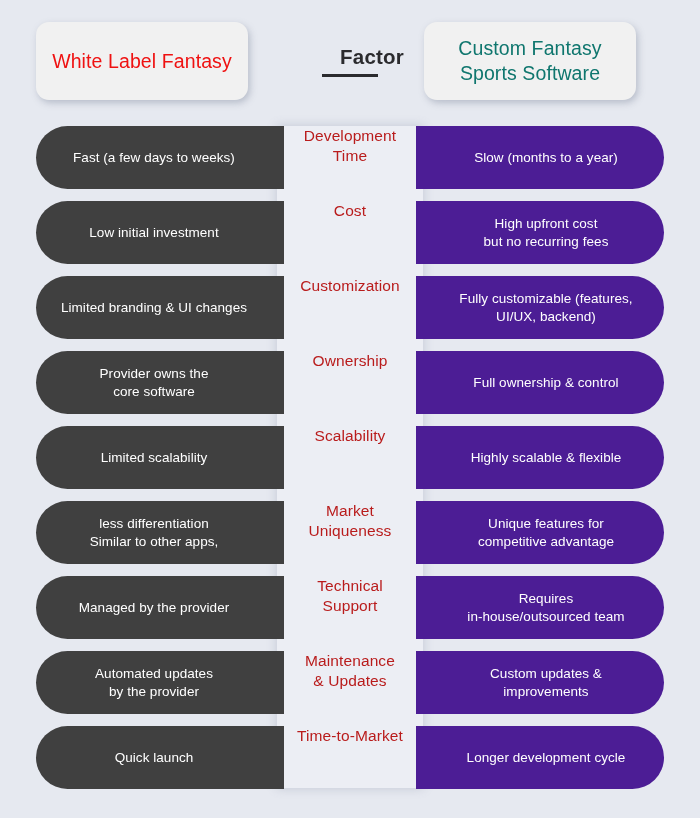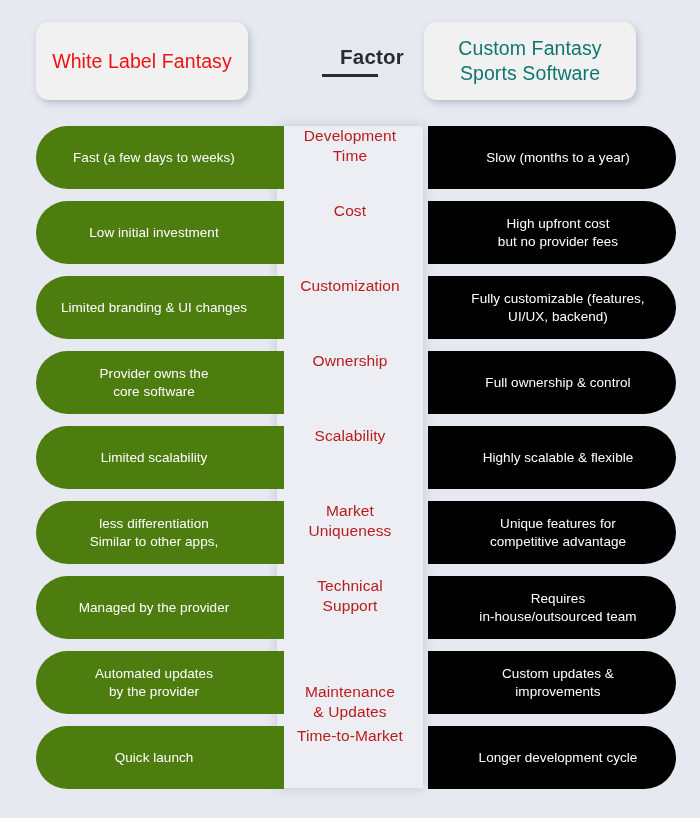--- a/index.html
+++ b/index.html
@@ -115,28 +115,28 @@
     color: #ffffff;
     font-size: 13.5px;
     line-height: 1.33;
     letter-spacing: .05px;
     box-sizing: border-box;
     padding: 0 14px;
   }
   .pill.left {
     left: 36px;
     width: 248px;
-    background: #4d7c0f;
+    background: #404040;
     border-radius: 32px 0 0 32px;
     padding-right: 26px;
   }
   .pill.right {
-    left: 428px;
+    left: 416px;
     width: 248px;
-    background: #000000;
+    background: #4c1d95;
     border-radius: 0 32px 32px 0;
     padding-left: 26px;
   }
   .pill .txt { display: block; }
 
   .factor-cell {
     position: absolute;
     left: 277px;
     top: 0;
     width: 146px;
@@ -202,21 +202,21 @@
       </div>
       <div class="row">
         <div class="pill left">
           <div>
             <span class="txt">Low initial investment</span>
           </div>
         </div>
         <div class="pill right">
           <div>
             <span class="txt">High upfront cost</span>
-            <span class="txt">but no provider fees</span>
+            <span class="txt">but no recurring fees</span>
           </div>
         </div>
         <div class="factor-cell">
           <div>
             <span class="txt" style="display: block;">Cost</span>
           </div>
         </div>
       </div>
       <div class="row">
         <div class="pill left">
@@ -318,21 +318,21 @@
           </div>
         </div>
         <div class="pill right">
           <div>
             <span class="txt">Custom updates &amp;</span>
             <span class="txt">improvements</span>
           </div>
         </div>
         <div class="factor-cell">
           <div>
-            <span class="txt" style="display: block; margin-top: 31px;">Maintenance</span>
+            <span class="txt" style="display: block;">Maintenance</span>
             <span class="txt" style="display: block;">&amp; Updates</span>
           </div>
         </div>
       </div>
       <div class="row">
         <div class="pill left">
           <div>
             <span class="txt">Quick launch</span>
           </div>
         </div>

